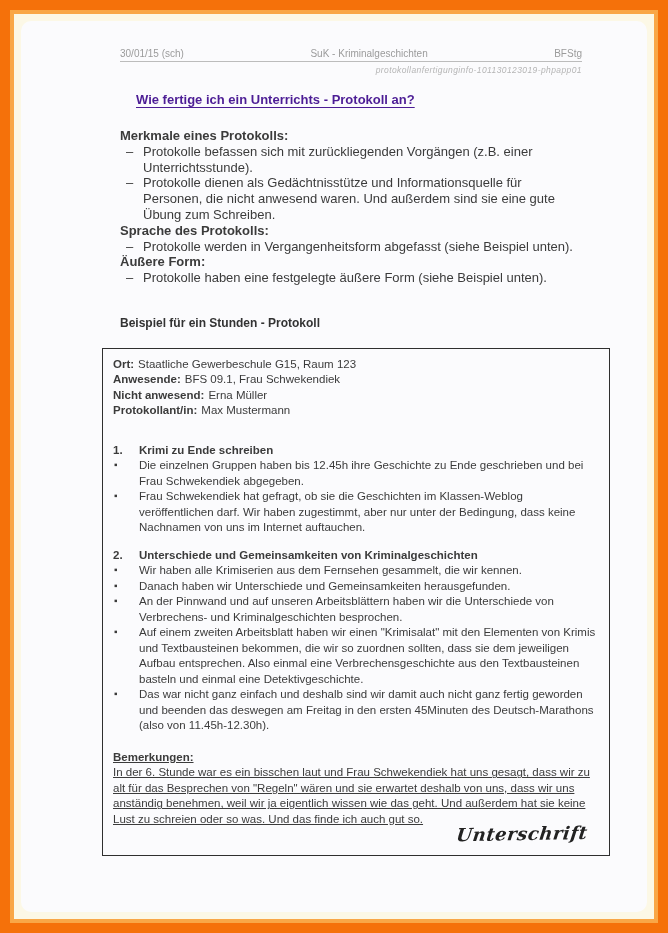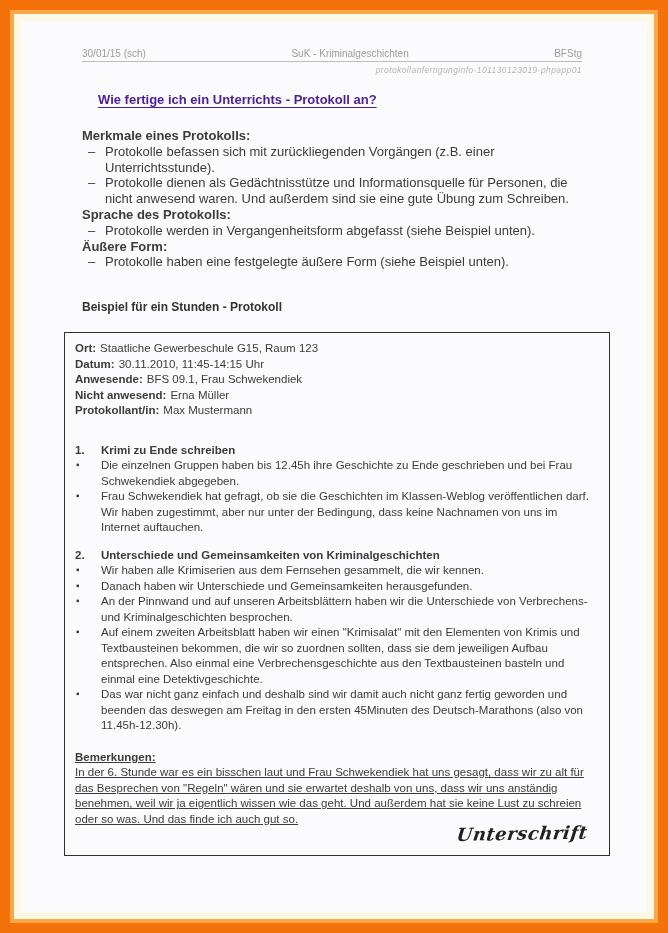--- a/index.html
+++ b/index.html
@@ -18,24 +18,25 @@
   body{
     width:668px;height:933px;
     font-family:"Liberation Sans",sans-serif;
     background:#fff;
   }
   .canvas{width:668px;height:933px;background:var(--frame-outer);padding:10px;}
   .frame-mid{width:100%;height:100%;background:var(--frame-mid);padding:4px;}
   .frame-cream{width:100%;height:100%;background:var(--frame-cream);padding:7px;}
   .paper{
     width:100%;height:100%;background:var(--paper);
-    padding:27px 65px 0 61px;
+    padding:27px 65px 0 99px;
     overflow:hidden;
     color:var(--text);
     position:relative;
+    border-radius:10px;
   }
   
   .doc-header{
     display:flex;justify-content:space-between;align-items:baseline;
     font-size:10px;color:var(--muted);
     border-bottom:1px solid var(--rule);
     padding-bottom:2px;
   }
   .doc-subheader{
     text-align:right;font-size:8.5px;font-style:italic;color:var(--faint);
@@ -131,21 +132,20 @@
               <span>Protokolle haben eine festgelegte äußere Form (siehe Beispiel unten).</span>
             </li>
           </ul>
         </div>
 
         <h2 class="example-title">Beispiel für ein Stunden - Protokoll</h2>
 
         <div class="example-box">
           <div class="meta">
             <p class="meta-line"><b>Ort:</b><span>Staatliche Gewerbeschule G15, Raum 123</span></p>
-            <p class="meta-line"><b>Datum:</b><span>30.11.2010, 11:45-14:15 Uhr</span></p>
             <p class="meta-line"><b>Anwesende:</b><span>BFS 09.1, Frau Schwekendiek</span></p>
             <p class="meta-line"><b>Nicht anwesend:</b><span>Erna Müller</span></p>
             <p class="meta-line"><b>Protokollant/in:</b><span>Max Mustermann</span></p>
           </div>
 
           <div class="topic">
             <p class="topic-h">
               <span class="num">1.</span>
               <span>Krimi zu Ende schreiben</span>
             </p>

